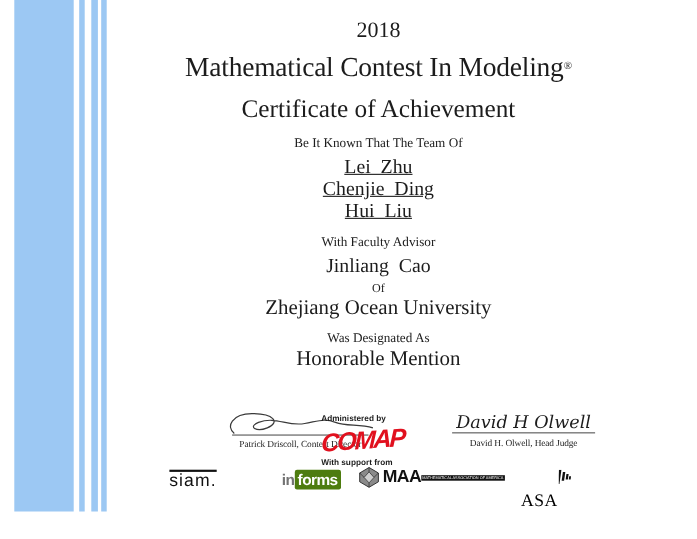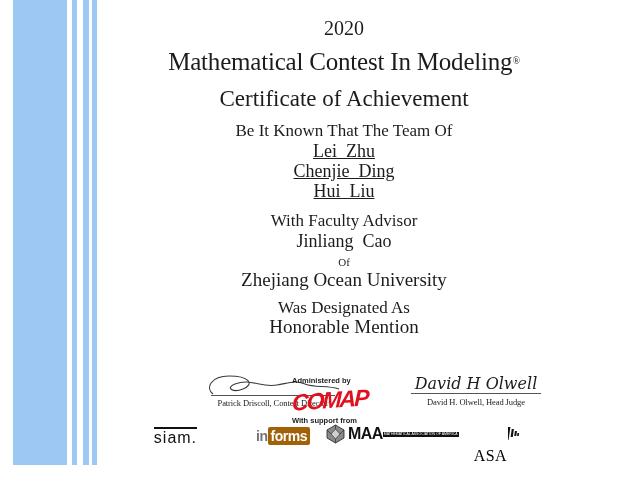--- a/index.html
+++ b/index.html
@@ -14,21 +14,21 @@
   .stripe-1{left:72px;width:5px;}
   .stripe-2{left:83px;width:6px;}
   .stripe-3{left:92px;width:5px;}
 
   
   .content{position:absolute;top:0;left:57px;width:574px;text-align:center;}
   .year{font-size:20px;line-height:24px;margin-top:16px;}
   .title{font-size:25px;line-height:30px;margin-top:6px;letter-spacing:-0.2px;}
   .title sup{font-size:10px;vertical-align:6px;}
   .subtitle{font-size:23px;line-height:28px;margin-top:8px;}
-  .intro{font-size:17px;line-height:15px;}
+  .intro{font-size:12px;line-height:15px;}
   .intro-team{margin-top:10px;}
   .member{font-size:18px;line-height:20px;white-space:pre;text-decoration:underline;}
   .members{margin-top:3px;}
   .intro-advisor{margin-top:12px;}
   .advisor{font-size:18px;line-height:20px;margin-top:3px;white-space:pre;}
   .of{font-size:11px;line-height:13px;margin-top:5px;}
   .university{font-size:19px;line-height:22px;}
   .intro-designated{margin-top:9px;}
   .designation{font-size:19px;line-height:22px;margin-top:1px;}
 
@@ -52,41 +52,41 @@
   .sig-rule-r{width:130px;border-top:1px solid #555;margin:0 auto 3px auto;}
 
   
   .logos{position:absolute;top:424px;left:57px;width:560px;
     display:flex;justify-content:center;align-items:flex-start;gap:15px;
     font-family:"Liberation Sans", sans-serif;}
   .siam{font-weight:normal;font-size:16px;line-height:18px;letter-spacing:1px;
     border-top:2px solid #111;padding-top:0;color:#111;margin-top:3px;}
   .informs{display:flex;align-items:center;margin-top:3px;}
   .inf-pre{font-weight:bold;font-size:14px;color:#737373;letter-spacing:-0.5px;margin-left:44px;}
-  .inf-box{font-weight:bold;font-size:14px;color:#fff;background:#a16207;
+  .inf-box{font-weight:bold;font-size:14px;color:#fff;background:#4d7c0f;
     padding:1px 3px;border-radius:2px;letter-spacing:-0.5px;}
   .maa{display:flex;flex-direction:row;align-items:center;}
   .maa-top{display:flex;align-items:center;gap:2px;}
   .maa-label{font-weight:bold;font-size:16px;letter-spacing:-0.5px;color:#111;}
   .maa-caption{font-size:3.5px;background:#111;color:#fff;line-height:5px;
     padding:0 1px;white-space:nowrap;margin-top:1px;}
   .asa{display:flex;align-items:flex-start;gap:1px;margin-top:3px;}
   .asa-label{font-family:"Liberation Serif", serif;font-size:16px;line-height:18px;
     letter-spacing:0.5px;color:#000000;margin-top:20px;}
 </style>
 </head>
 <body>
 
 <div class="stripe stripe-band"></div>
 <div class="stripe stripe-1"></div>
 <div class="stripe stripe-2"></div>
 <div class="stripe stripe-3"></div>
 
 <div class="content">
-  <div class="year">2020</div>
+  <div class="year">2018</div>
   <div class="title"><span>Mathematical Contest In Modeling</span><sup>®</sup></div>
   <div class="subtitle">Certificate of Achievement</div>
 
   <div class="intro intro-team">Be It Known That The Team Of</div>
   <div class="members">
     <div class="member">Lei  Zhu</div>
     <div class="member">Chenjie  Ding</div>
     <div class="member">Hui  Liu</div>
   </div>
 

